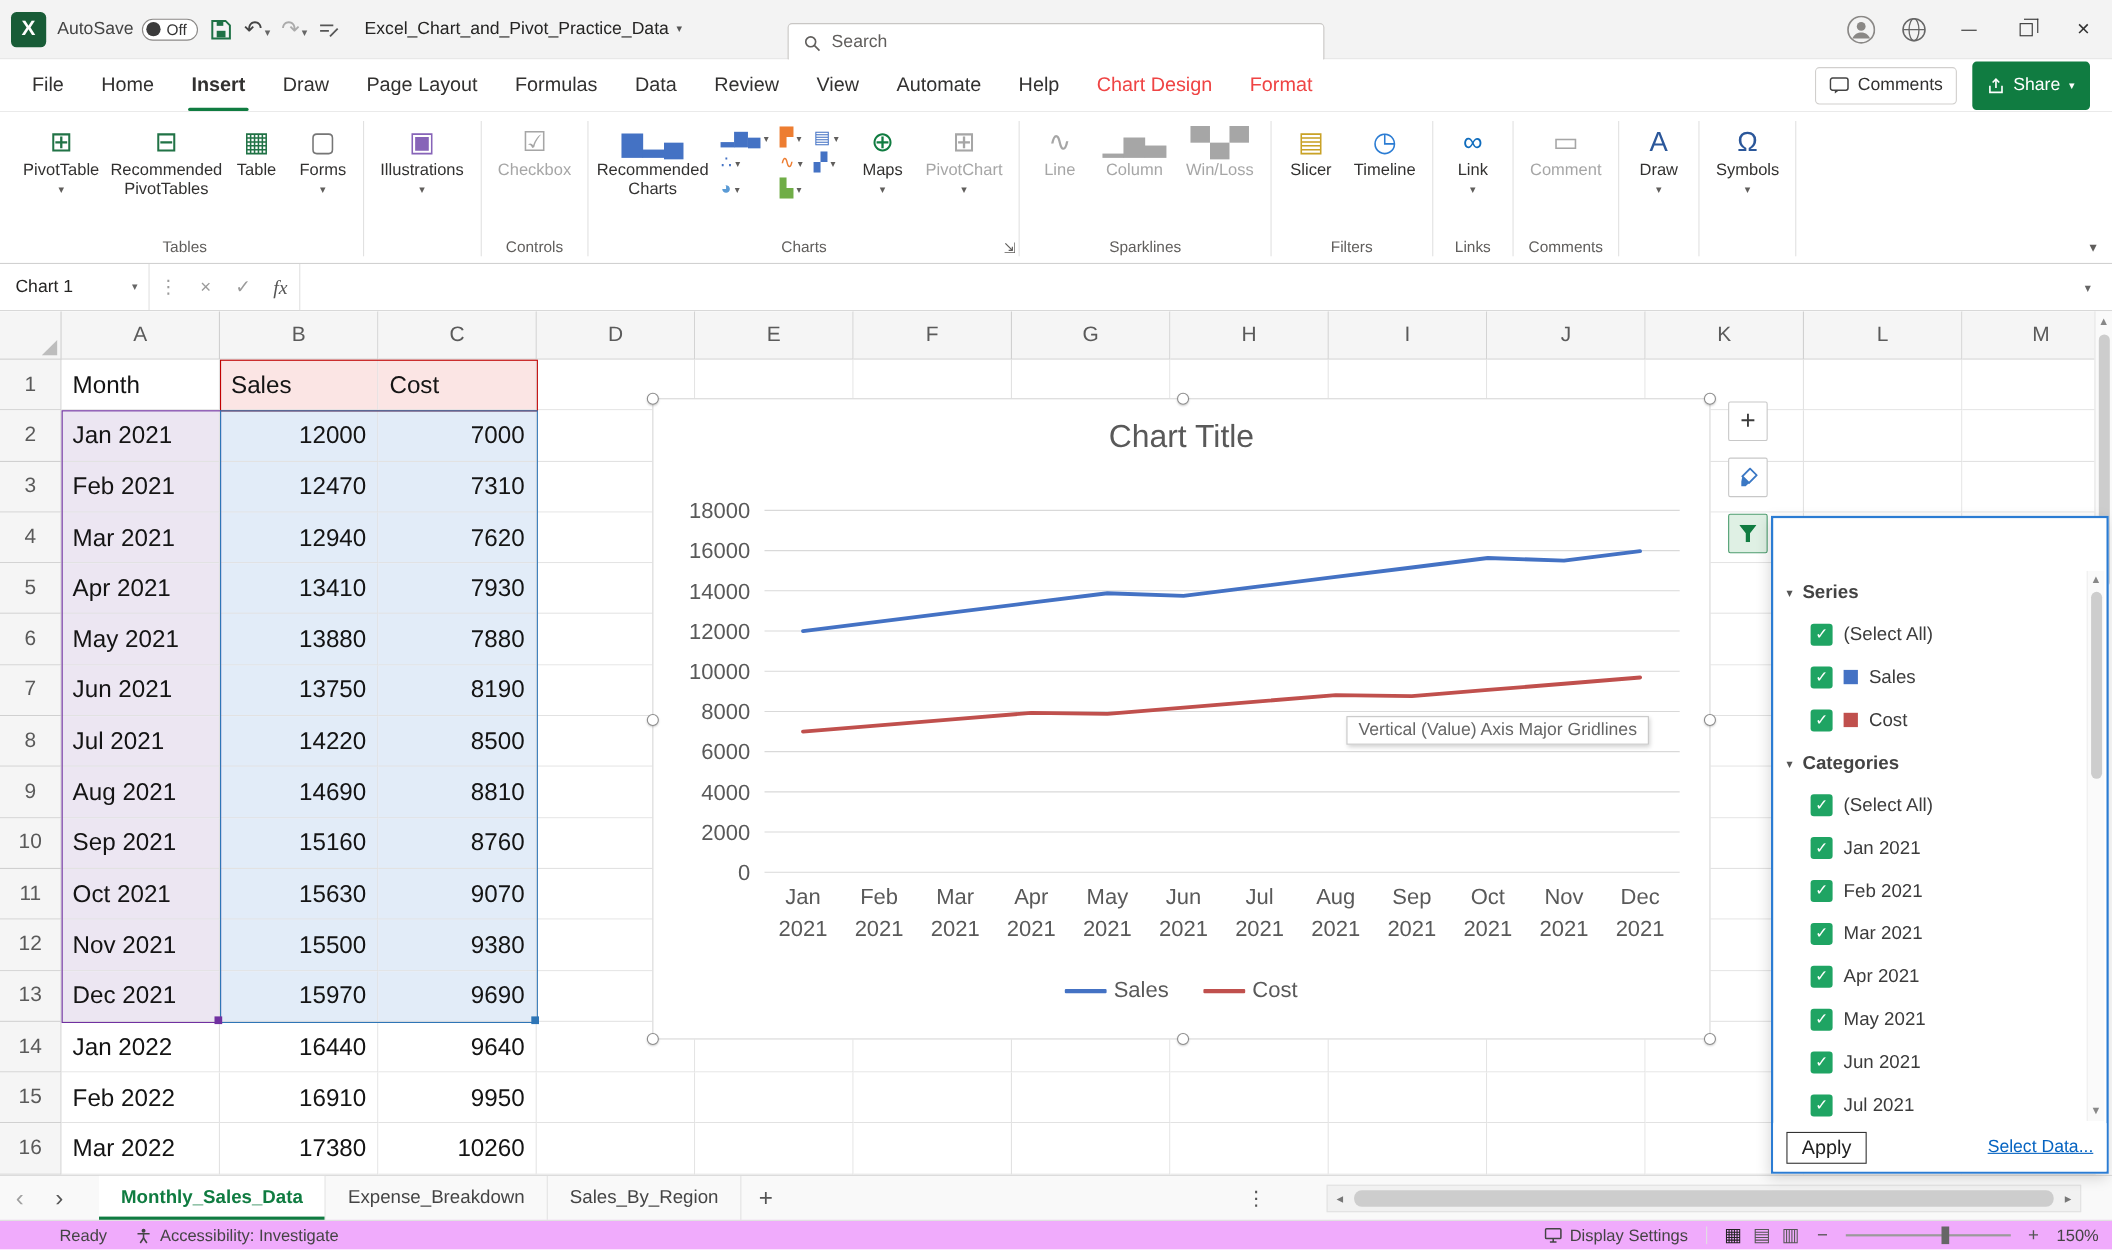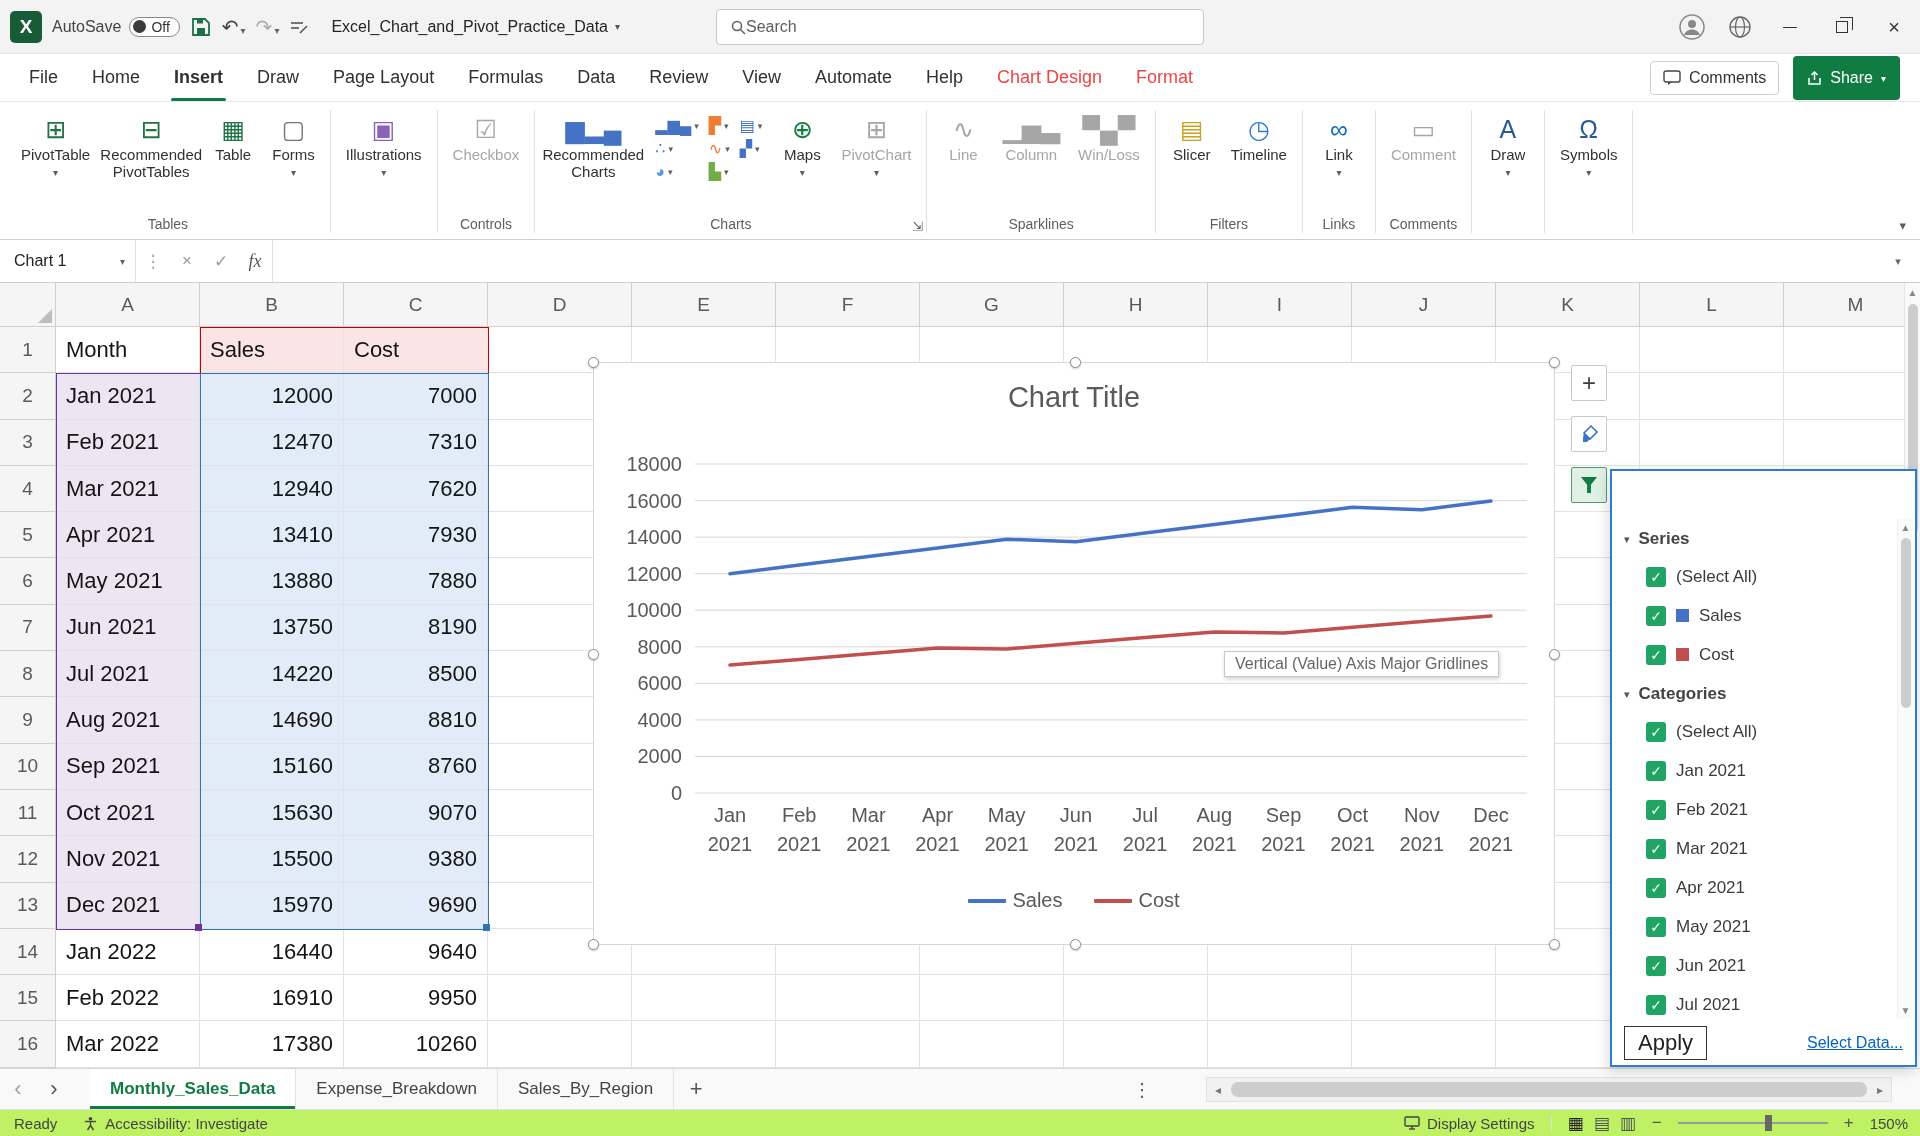--- a/index.html
+++ b/index.html
@@ -11,21 +11,21 @@
 .tb-left{display:flex;align-items:center;gap:10px;padding-left:10px;}
 .excel-logo{width:32px;height:32px;background:#185C37;border-radius:5px;display:flex;align-items:center;justify-content:center;color:#fff;font-weight:bold;font-size:19px;}
 .autosave{display:flex;align-items:center;gap:8px;font-size:16px;color:#444;}
 .toggle{display:flex;align-items:center;gap:5px;border:1px solid #8A8886;border-radius:11px;padding:1px 9px 1px 3px;font-size:14px;color:#333;background:#fff;}
 .knob{width:13px;height:13px;border-radius:50%;background:#3b3b3b;display:inline-block;}
 .tb-btn{background:none;border:none;font-size:20px;color:#444;display:flex;align-items:flex-end;gap:2px;cursor:default;}
 .tb-btn .caret{font-size:10px;color:#666;padding-bottom:3px;}
 .tb-btn.disabled{color:#ABABAB;}
 .doc-title{display:flex;align-items:center;gap:7px;font-size:16px;color:#252423;margin-left:12px;}
 .doc-title .caret{font-size:10px;color:#555;}
-.searchbox{position:absolute;left:50%;top:9px;transform:translateX(-50%);width:488px;height:36px;background:#fff;border:1px solid #C8C6C4;border-radius:4px;display:flex;align-items:center;padding:0 14px;color:#605E5C;font-size:16px;}
+.searchbox{position:absolute;left:50%;top:21px;transform:translateX(-50%);width:488px;height:36px;background:#fff;border:1px solid #C8C6C4;border-radius:4px;display:flex;align-items:center;gap:10px;padding:0 14px;color:#605E5C;font-size:16px;}
 .tb-right{position:absolute;right:0;top:0;height:54px;display:flex;align-items:center;}
 .tb-ic{width:48px;height:54px;display:flex;align-items:center;justify-content:center;}
 .win-btn{width:52px;height:54px;display:flex;align-items:center;justify-content:center;color:#333;font-size:20px;}
 .min-line{width:14px;height:0;border-top:1.5px solid #333;display:block;}
 .restore-sq{width:12px;height:12px;border:1.5px solid #333;position:relative;display:block;background:#F3F3F3;}
 .restore-sq:before{content:"";position:absolute;left:3px;top:-5px;width:12px;height:12px;border:1.5px solid #333;border-left:none;border-bottom:none;}
 
 
 .ribbon-tabs{position:absolute;left:0;top:54px;width:1920px;height:48px;background:#fff;display:flex;align-items:stretch;border-bottom:1px solid #E8E8E8;}
 #ribbonTabs{display:flex;align-items:stretch;padding-left:12px;}
@@ -111,39 +111,39 @@
 .fp-body{position:absolute;left:4px;right:22px;top:48px;bottom:46px;overflow:hidden;}
 .fp-sec-header{display:flex;align-items:center;gap:9px;font-weight:bold;font-size:17px;color:#444;padding:10px 8px 8px 8px;}
 .fp-sec-header .chev{font-size:11px;color:#555;}
 .fp-item{display:flex;align-items:center;gap:10px;padding:0 6px 0 30px;height:39px;font-size:17px;color:#3B3B3B;}
 .fp-check{width:20px;height:20px;border-radius:3px;background:#1FA463;color:#fff;font-size:14px;display:flex;align-items:center;justify-content:center;flex:0 0 20px;}
 .fp-swatch{width:13px;height:13px;flex:0 0 13px;}
 .fp-scroll{position:absolute;right:2px;top:48px;bottom:46px;width:16px;background:#FAFAFA;border-left:1px solid #EFEFEF;display:flex;flex-direction:column;align-items:center;font-size:10px;color:#888;}
 .fp-thumb{width:10px;height:170px;background:#CDCDCD;border-radius:5px;margin-top:5px;}
 .fp-scroll .arr-bottom{margin-top:auto;}
 .fp-footer{position:absolute;left:0;right:0;bottom:0;height:44px;display:flex;align-items:center;justify-content:space-between;padding:0 12px;background:#fff;}
-.apply-btn{border:1.5px solid #333;background:#fff;font-size:22px;padding:3px 13px;color:#222;}
+.apply-btn{border:1.5px solid #333;background:#fff;font-size:18px;padding:3px 13px;color:#222;}
 .select-data{color:#0563C1;text-decoration:underline;font-size:16px;}
 
 
 .sheetbar{position:absolute;left:0;top:1068px;width:1920px;height:41px;background:#F9F9F9;border-top:1px solid #D9D9D9;display:flex;align-items:stretch;z-index:3;}
 .snav{width:36px;display:flex;align-items:center;justify-content:center;color:#A0A0A0;font-size:22px;}
 .snav.en{color:#555;}
 #sheetTabs{display:flex;align-items:stretch;margin-left:18px;}
 .stab{display:flex;align-items:center;padding:0 20px;font-size:17px;color:#444;border-right:1px solid #E3E3E3;position:relative;background:transparent;}
 .stab.active{background:#fff;color:#107C41;font-weight:bold;}
 .stab.active:after{content:"";position:absolute;left:0;right:0;bottom:0;height:3px;background:#107C41;}
 .add-sheet{width:44px;display:flex;align-items:center;justify-content:center;font-size:22px;color:#555;}
 .sheet-more{position:absolute;right:763px;top:0;height:41px;width:30px;display:flex;align-items:center;justify-content:center;color:#555;font-size:18px;}
 .hscroll{position:absolute;right:28px;top:8px;width:686px;height:25px;display:flex;align-items:center;background:#F1F1F1;border:1px solid #E2E2E2;}
 .hscroll .arr{width:22px;text-align:center;color:#777;font-size:12px;}
 .hthumb{flex:1;height:15px;background:#CDCDCD;border-radius:7px;margin:0 2px;}
 
 
-.statusbar{position:absolute;left:0;top:1109px;width:1920px;height:27px;background:#bef264;border-top:1px solid #E1E1E1;display:flex;align-items:center;justify-content:space-between;font-size:15px;color:#444;z-index:3;}
+.statusbar{position:absolute;left:0;top:1109px;width:1920px;height:27px;background:#f0abfc;border-top:1px solid #E1E1E1;display:flex;align-items:center;justify-content:space-between;font-size:15px;color:#444;z-index:3;padding-left:40px;}
 .sb-left{display:flex;align-items:center;gap:26px;padding-left:14px;}
 .sb-acc{display:flex;align-items:center;gap:7px;}
 .sb-right{display:flex;align-items:center;gap:16px;padding-right:12px;}
 .sb-views{display:flex;align-items:center;gap:10px;font-size:17px;color:#555;}
 .zoom-track{width:150px;height:2px;background:#9A9A9A;position:relative;}
 .zoom-thumb{position:absolute;left:58%;top:-7px;width:7px;height:16px;background:#666;}
 .zoom-sign{font-size:17px;color:#555;}
 .sb-sep{width:1px;height:16px;background:#E0E0E0;}
 svg{display:block;}
 </style>

